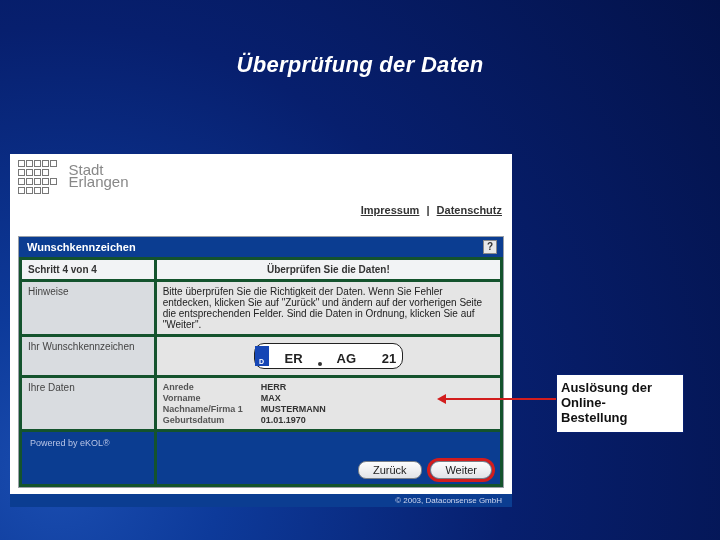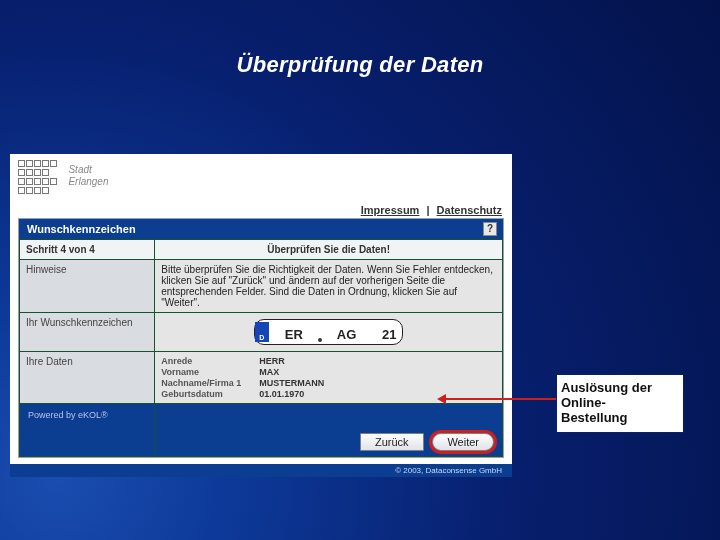--- a/index.html
+++ b/index.html
@@ -40,41 +40,40 @@
   .logo-grid .r { line-height: 8px; }
   .logo-grid .c {
     display: inline-block;
     width: 7px; height: 7px;
     border: 1px solid #777;
     margin-right: 1px;
   }
   .logo-text {
     display: inline-block;
     vertical-align: middle;
-    font-size: 10px;
+    font-size: 15px;
     color: #888;
     line-height: 12px;
-    font-style: italic;
   }
   .link-row {
     text-align: right;
-    padding: 4px 10px 2px 10px;
+    padding: 4px 10px 20px 10px;
     font-size: 11px;
     font-weight: bold;
   }
   .link-row a { color: #333; text-decoration: underline; cursor: pointer; }
   .link-row .sep { color: #333; margin: 0 4px; }
   .panel {
     margin: 0 8px 6px 8px;
     background: #c9cdd2;
     border: 1px solid #9aa0a8;
   }
   .panel table { width: 100%; border-collapse: collapse; }
   .panel td, .panel th {
-    border: 1px solid #14532d;
+    border: 3px solid #14532d;
     font-size: 10px;
     padding: 4px 6px;
     vertical-align: top;
   }
   .panel .bar {
     background: #0b3d91;
     color: #fff;
     font-weight: bold;
     padding: 4px 8px;
     position: relative;
@@ -144,21 +143,21 @@
   }
   .powered {
     color: #b8c4e6;
     font-size: 9px;
   }
   .btn-wrap { text-align: right; }
   .btn {
     display: inline-block;
     background: linear-gradient(#fdfdfd,#e1e3e7);
     border: 1px solid #7a8088;
-    border-radius: 1px;
+    border-radius: 8px;
     padding: 2px 14px;
     font-size: 11px;
     color: #222;
     cursor: pointer;
     margin-left: 6px;
   }
   .btn.highlight {
     box-shadow: 0 0 0 3px #d21d1d;
     border-radius: 12px;
     margin-top: 24px;

